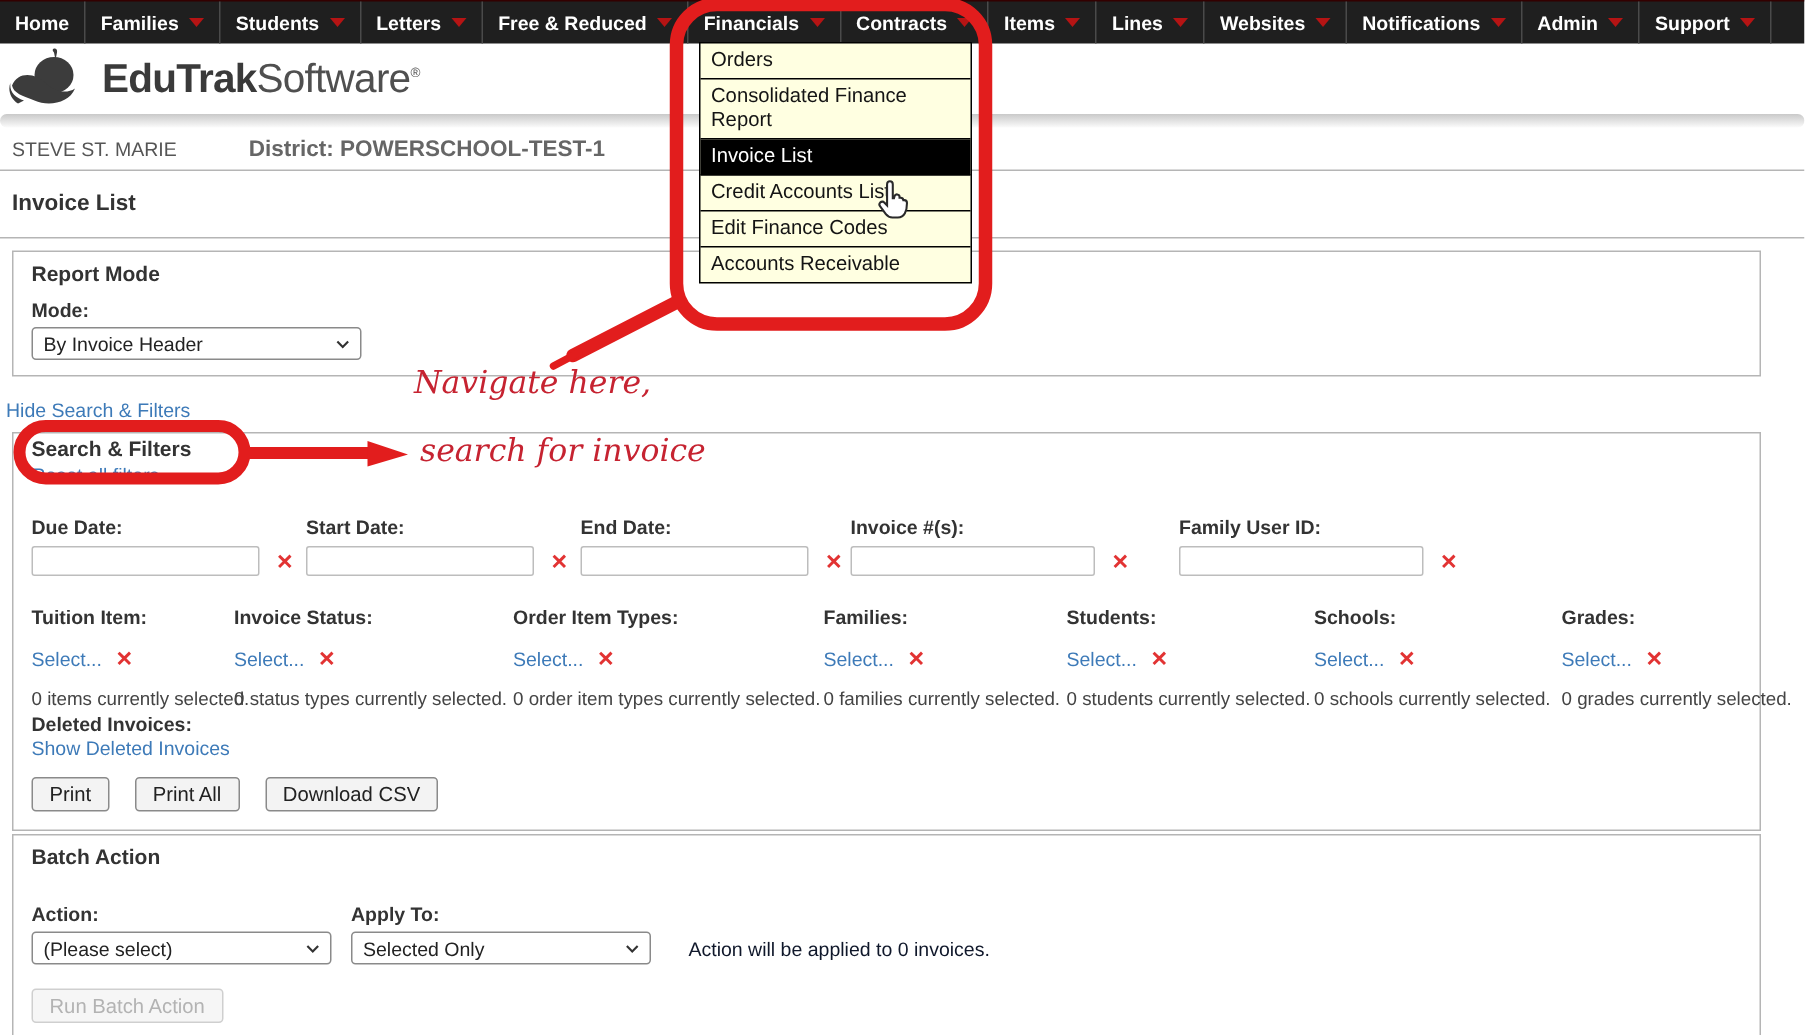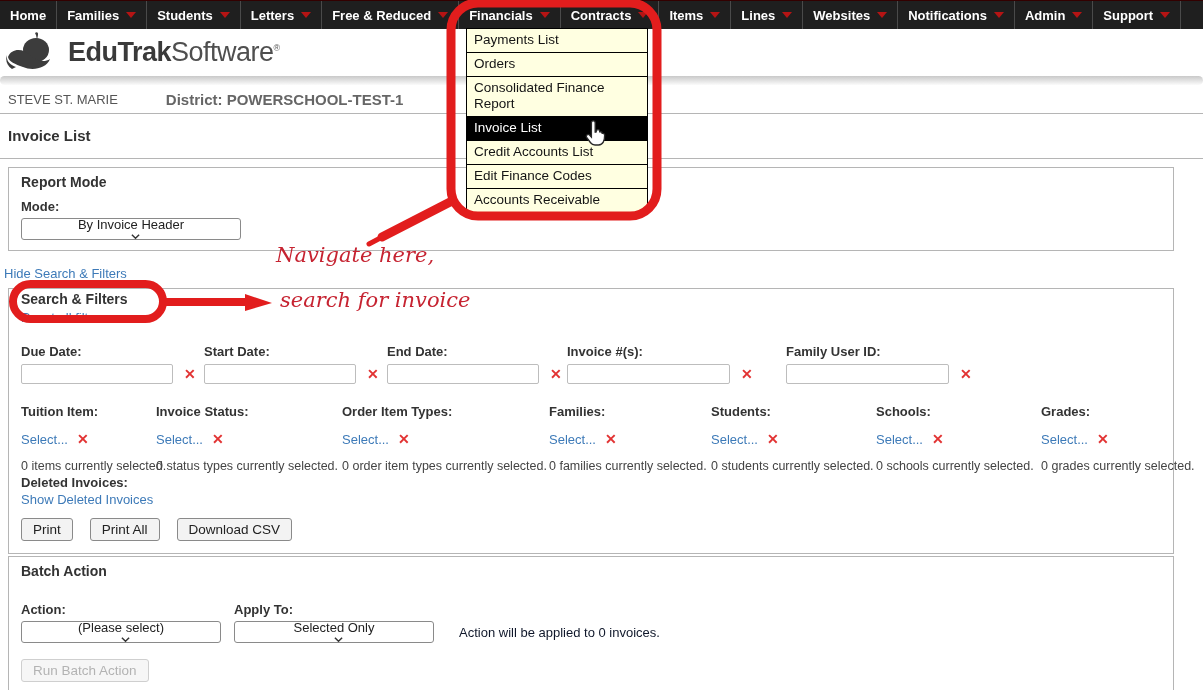--- a/index.html
+++ b/index.html
@@ -31,21 +31,21 @@
   
   .abs-box{position:absolute;left:8px;right:29px;border:1px solid #b5b5b5;background:#fff;}
   .sec-heading{font-size:14px;font-weight:bold;color:#333;line-height:17px;}
   a.blue{color:#3d7ab8;text-decoration:none;cursor:pointer;font-size:13px;}
   .lbl{font-size:13px;font-weight:bold;color:#333;line-height:15px;white-space:nowrap;}
   
   #report-box{top:167px;padding:6px 12px 10px;}
   #report-box .lbl{margin-top:8px;}
   
   .fselect{height:22px;border:1px solid #8a8a8a;border-radius:3px;background:#fff;display:flex;align-items:center;
-    justify-content:center;padding:0 7px;font-size:13px;color:#222;margin-top:4px;cursor:pointer;box-sizing:border-box;flex-direction:column;}
+    justify-content:space-between;padding:0 7px;font-size:13px;color:#222;margin-top:4px;cursor:pointer;box-sizing:border-box;}
   .chev{width:9px;height:9px;flex:0 0 auto;margin-left:8px;}
   .chev path{stroke:#333;stroke-width:1.6;fill:none;}
   
   #hide-link{position:absolute;top:266px;left:4px;}
   
   #search-box{top:288px;padding:2px 0 12px 12px;}
   #reset-link{display:inline-block;line-height:15px;}
   .filters-row1{display:grid;grid-template-columns:183px 183px 180px 219px 222px 1fr;margin-top:18px;}
   .filters-row1 .cell .lbl{margin-bottom:5px;}
   .inp-wrap{display:flex;align-items:center;}
@@ -306,21 +306,20 @@
             <path d="M1 1.5l4 4 4-4"></path>
           </svg>
       </div>
     </div>
     <div class="batch-note">Action will be applied to 0 invoices.</div>
   </div>
   <button class="gbtn disabled">Run Batch Action</button>
 </div>
 
 <div id="fin-menu">
-  <div class="menu-item">Payments List</div>
   <div class="menu-item">Orders</div>
   <div class="menu-item">Consolidated Finance Report</div>
   <div class="menu-item selected">Invoice List</div>
   <div class="menu-item">Credit Accounts List</div>
   <div class="menu-item">Edit Finance Codes</div>
   <div class="menu-item">Accounts Receivable</div>
 </div>
 
 <svg id="cursor" width="26" height="30" viewBox="0 0 22 26">
   <path d="M8.6 1.6c.9 0 1.7.7 1.7 1.7v8.1h.7l.3-1.1c.2-.7.9-1.2 1.6-1.1.7.1 1.3.7 1.3 1.4v.5h.6c.8 0 1.5.6 1.6 1.4h.5c.9 0 1.6.7 1.6 1.6 0 2.4-.4 4.5-1.2 6-.8 1.5-2.4 2.4-4.1 2.4h-3.1c-1.5 0-2.9-.7-3.8-1.9l-3.4-4.6c-.5-.7-.4-1.6.2-2.2.7-.6 1.7-.6 2.3.1l1.6 1.7V3.3c0-1 .7-1.7 1.6-1.7z" fill="#fff" stroke="#2a2a2a" stroke-width="1.2"></path>

